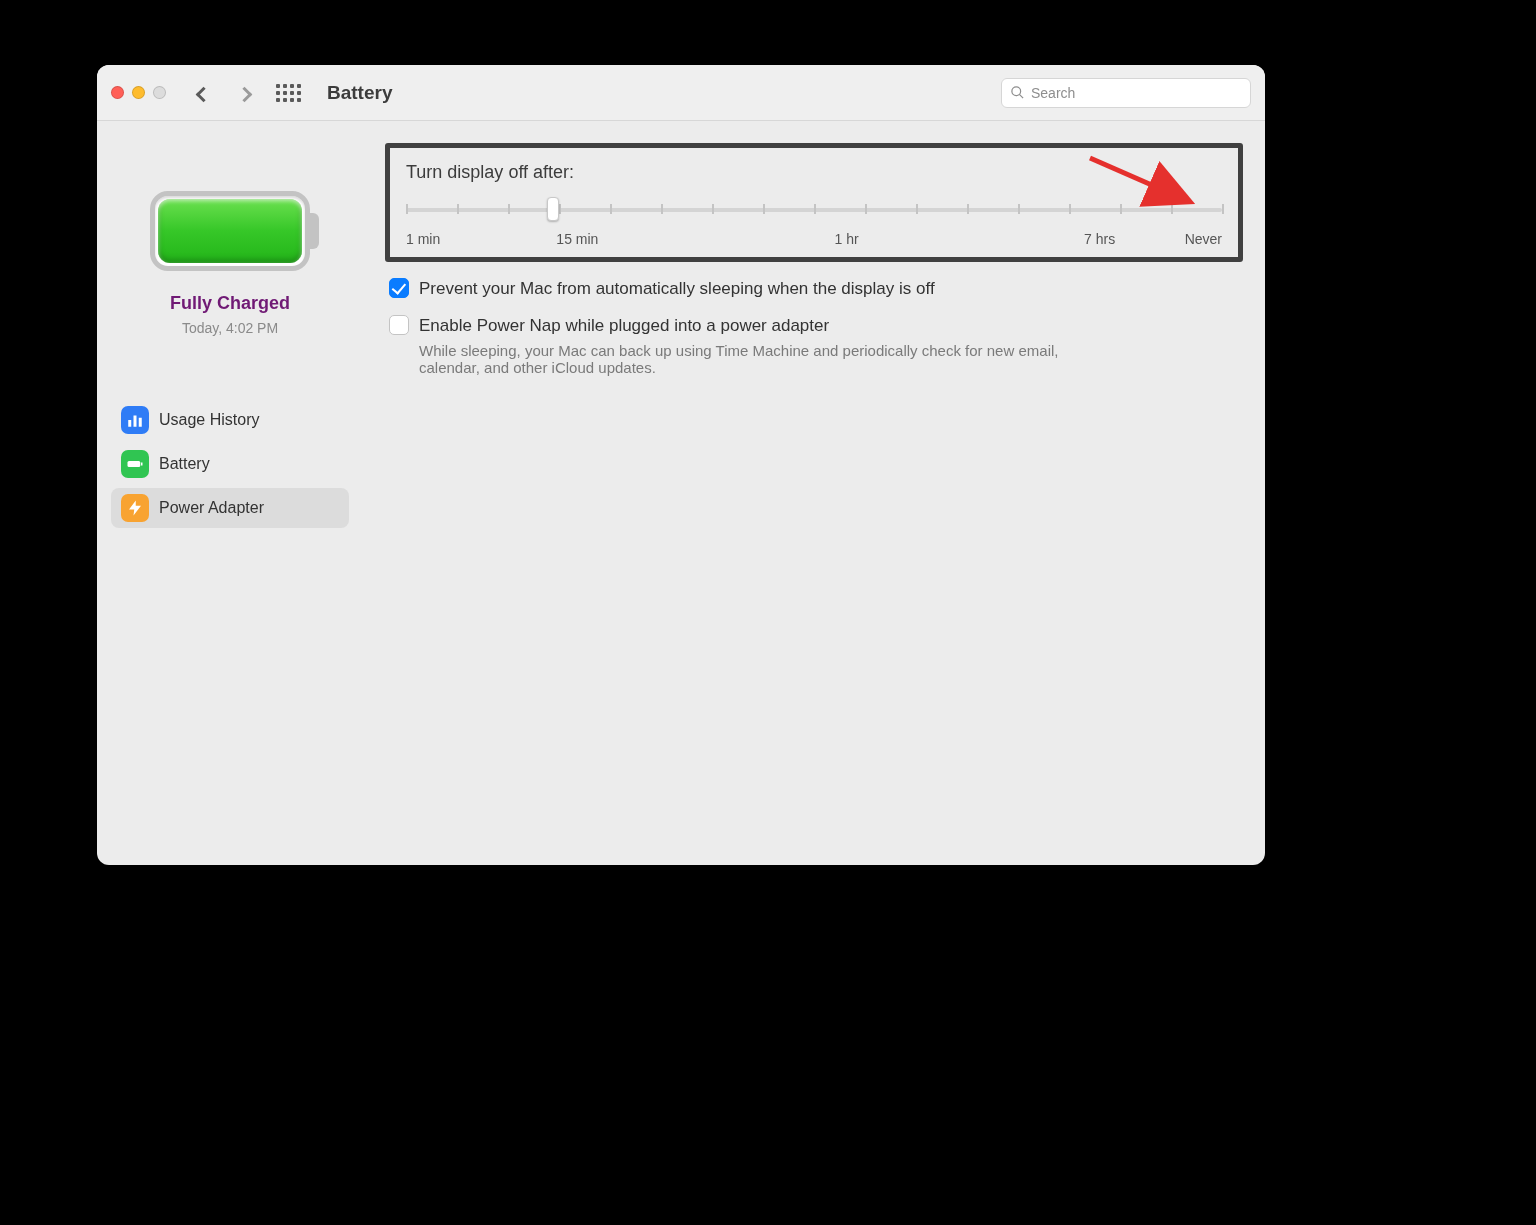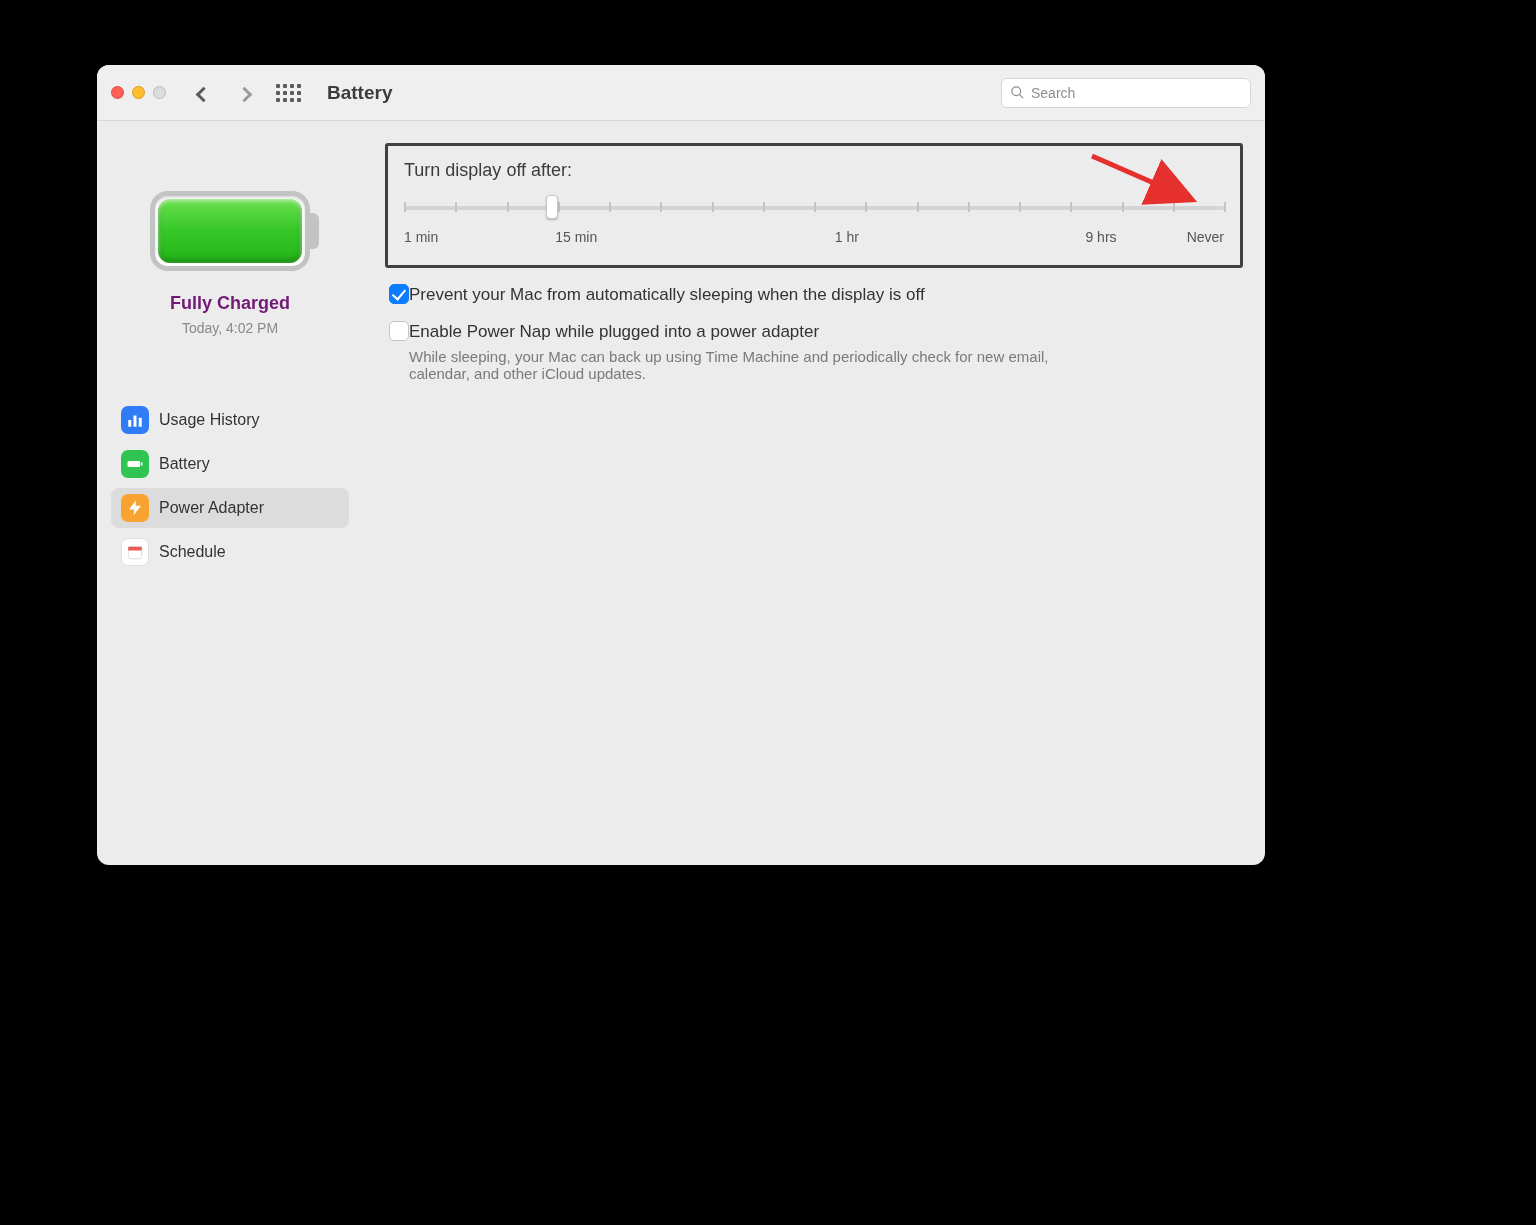--- a/index.html
+++ b/index.html
@@ -87,23 +87,23 @@
     .sbitem .icon svg { width:18px; height:18px; fill:#fff; }
     .sbitem .lbl { font-size:16px; color:#333; }
     .ic-blue   { background:#2f7cf6; }
     .ic-green  { background:#30c552; }
     .ic-orange { background:#f8a331; }
     .ic-white  { background:#fff; box-shadow: inset 0 0 0 1px #e0e0e0; }
     .ic-white svg { fill:#ec5b55 !important; }
 
     
     .slider-box {
-      border: 3px solid #404040;
+      border: 5px solid #404040;
       border-radius: 3px;
-      padding: 14px 16px 16px;
+      padding: 14px 16px 6px;
       position: relative;
     }
     .slider-title { font-size: 18px; color:#3c3c3c; margin-bottom: 18px; }
     .track-wrap { position: relative; height: 18px; }
     .track {
       position:absolute; left:0; right:0; top:7px; height:4px;
       background:#d4d4d4; border-radius:2px;
     }
     .ticks { position:absolute; left:0; right:0; top:3px; height:12px; }
     .tick  { position:absolute; top:0; width:2px; height:10px; background:#c4c4c4; }
@@ -114,21 +114,21 @@
     }
     .labels { display:flex; justify-content:space-between; font-size:14px; color:#555; margin-top: 12px; position:relative; height:20px; }
     .labels span { position:absolute; transform: translateX(-50%); }
 
     .arrow {
       position:absolute; pointer-events:none;
     }
 
     
     .checks { margin-top: 16px; padding-left: 4px; display:flex; flex-direction:column; gap:14px; }
-    .checkrow { display:flex; gap:0; align-items:flex-start; }
+    .checkrow { display:flex; gap:10px; align-items:flex-start; }
     .checkbox {
       width:20px; height:20px; border-radius:5px; flex:none;
       border:1px solid #c4c4c4; background:#fff;
       display:flex; align-items:center; justify-content:center;
     }
     .checkbox.checked { background:#0a7cff; border-color:#0a7cff; }
     .checkbox.checked::after {
       content:''; width:6px; height:11px; border:solid #fff; border-width:0 2.5px 2.5px 0;
       transform: rotate(40deg) translate(-1px,-1px);
     }
@@ -222,29 +222,20 @@
           </div>
           <span class="lbl">Battery</span>
         </div>
         <div class="sbitem selected">
           <div class="icon ic-orange">
             <svg viewBox="0 0 24 24">
                   <polygon points="13,2 4,14 11,14 10,22 20,9 13,9"></polygon>
                 </svg>
           </div>
           <span class="lbl">Power Adapter</span>
-        </div>
-        <div class="sbitem">
-          <div class="icon ic-white">
-            <svg viewBox="0 0 24 24">
-                  <rect x="3" y="5" width="18" height="16" rx="3" fill="#fff" stroke="#d0d0d0"></rect>
-                  <rect x="3" y="5" width="18" height="5" fill="#ec5b55"></rect>
-                </svg>
-          </div>
-          <span class="lbl">Schedule</span>
         </div>
       </div>
     </div>
 
     <div class="main">
 
       <div class="slider-box">
         <div class="slider-title">Turn display off after:</div>
 
         <div class="track-wrap">
@@ -268,21 +259,21 @@
                 <div class="tick" style="left: 93.75%;"></div>
                 <div class="tick" style="left: 100%;"></div>
               </div>
           <div class="thumb" id="thumb" style="left: 18%;"></div>
         </div>
 
         <div class="labels">
           <span style="left:0%; transform:none">1 min</span>
           <span style="left:21%">15 min</span>
           <span style="left:54%">1 hr</span>
-          <span style="left:85%">9 hrs</span>
+          <span style="left:85%">7 hrs</span>
           <span style="left:100%; transform:translateX(-100%)">Never</span>
         </div>
 
         <svg class="arrow" style="right:36px; top:4px; width:120px; height:60px;" viewBox="0 0 120 60">
           <defs>
                 <marker id="ah" markerWidth="10" markerHeight="10" refX="8" refY="5" orient="auto">
             <polygon points="0,0 10,5 0,10" fill="#e5302d"></polygon>
                 </marker>
               </defs>
           <line x1="8" y1="6" x2="104" y2="48" stroke="#e5302d" stroke-width="5" marker-end="url(#ah)"></line>

